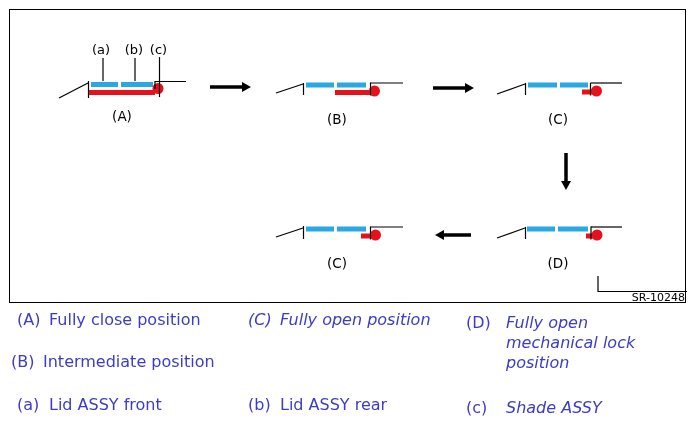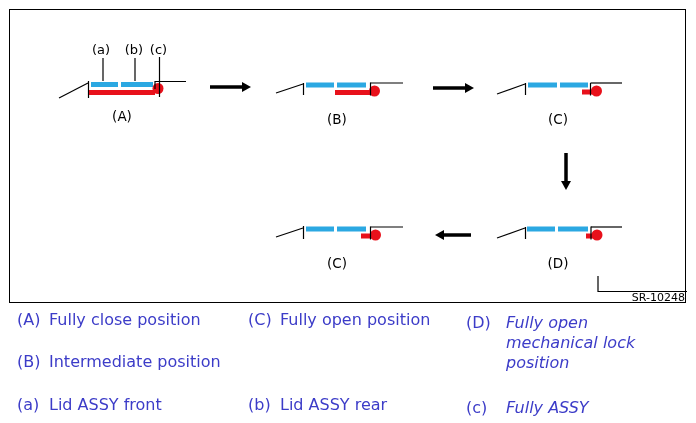--- a/index.html
+++ b/index.html
@@ -133,32 +133,32 @@
 
     <g>
       <polyline class="ln" points="598,276 598,291.5 687,291.5" stroke-width="1"></polyline>
       <text class="ref" x="685" y="301" text-anchor="end">SR-10248</text>
     </g>
   </svg>
 
   <div class="legend-item" style="left:17px;top:313px;">
     <span class="lkey">(A)</span><span class="ltext">Fully close position</span>
   </div>
-  <div class="legend-item" style="left:248px;top:313px;">
+  <div class="legend-item" style="left:248px;top:313px;font-style:italic;">
     <span class="lkey">(C)</span><span class="ltext">Fully open position</span>
   </div>
   <div class="legend-item col3" style="left:466px;top:313px;">
     <span class="lkey">(D)</span><span class="ltext">Fully open mechanical lock position</span>
   </div>
-  <div class="legend-item" style="left:17px;top:355px;">
+  <div class="legend-item" style="left:11px;top:355px;">
     <span class="lkey">(B)</span><span class="ltext">Intermediate position</span>
   </div>
   <div class="legend-item" style="left:248px;top:398px;">
     <span class="lkey">(b)</span><span class="ltext">Lid ASSY rear</span>
   </div>
   <div class="legend-item" style="left:17px;top:398px;">
     <span class="lkey">(a)</span><span class="ltext">Lid ASSY front</span>
   </div>
   <div class="legend-item col3" style="left:466px;top:398px;">
-    <span class="lkey">(c)</span><span class="ltext">Fully ASSY</span>
+    <span class="lkey">(c)</span><span class="ltext">Shade ASSY</span>
   </div>
 
 </div>
 
 </body></html>

